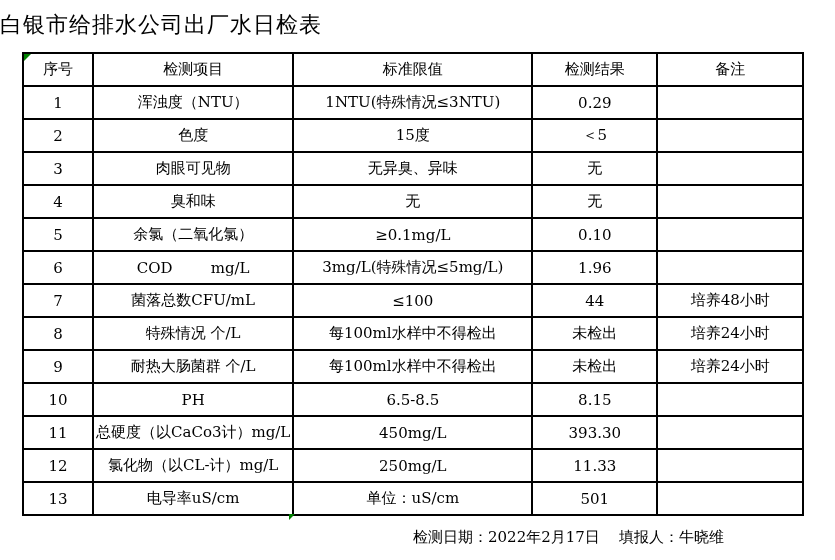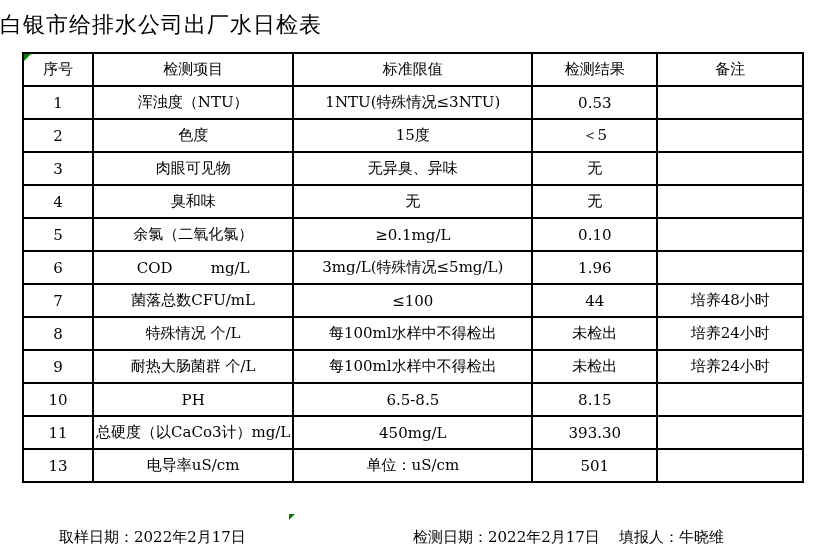--- a/index.html
+++ b/index.html
@@ -93,21 +93,21 @@
       <th>标准限值</th>
       <th>检测结果</th>
       <th>备注</th>
     </tr>
   </thead>
   <tbody>
   <tr>
     <td>1</td>
     <td>浑浊度（NTU）</td>
     <td>1NTU(特殊情况≤3NTU)</td>
-    <td>0.53</td>
+    <td>0.29</td>
     <td></td>
   </tr>
 
   <tr>
     <td>2</td>
     <td>色度</td>
     <td>15度</td>
     <td>＜5</td>
     <td></td>
   </tr>
@@ -177,31 +177,37 @@
   </tr>
 
   <tr>
     <td>11</td>
     <td>总硬度（以CaCo3计）mg/L</td>
     <td>450mg/L</td>
     <td>393.30</td>
     <td></td>
   </tr>
 
+  <tr>
+    <td>12</td>
+    <td>氯化物（以CL-计）mg/L</td>
+    <td>250mg/L</td>
+    <td>11.33</td>
+    <td></td>
+  </tr>
 
   <tr>
     <td>13</td>
     <td>电导率uS/cm</td>
     <td>单位：uS/cm</td>
     <td>501</td>
     <td></td>
   </tr>
 </tbody>
 </table>
 
 <div class="corner-marker marker-top-left"></div>
 <div class="corner-marker marker-bottom"></div>
 
 <div class="footer">
-  <span class="f-sampling">取样日期：2022年2月17日</span>
   <span class="f-test">检测日期：2022年2月17日</span>
   <span class="f-reporter">填报人：牛晓维</span>
 </div>
 
 </body></html>

